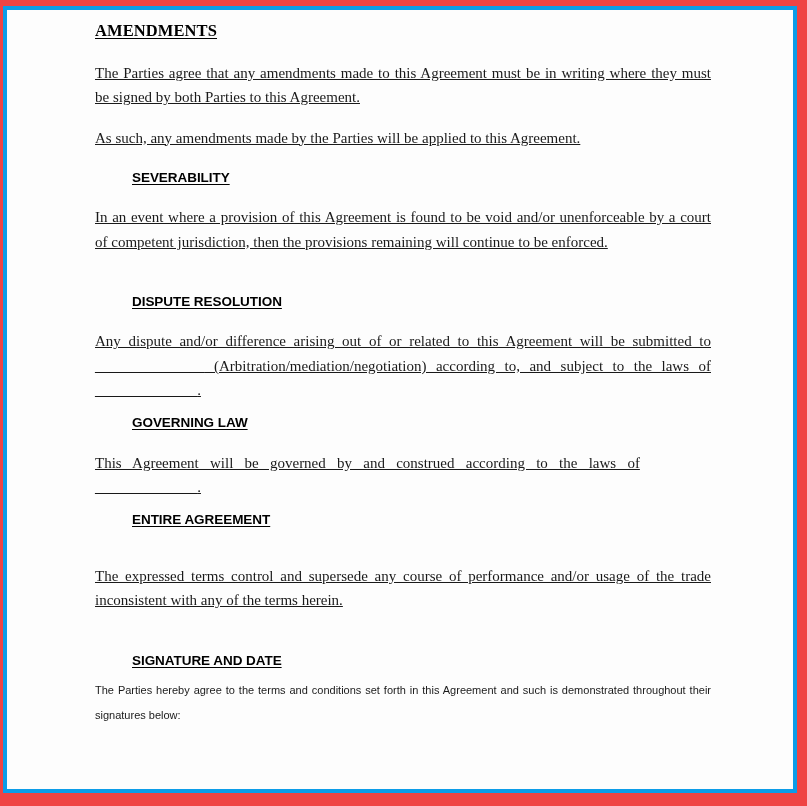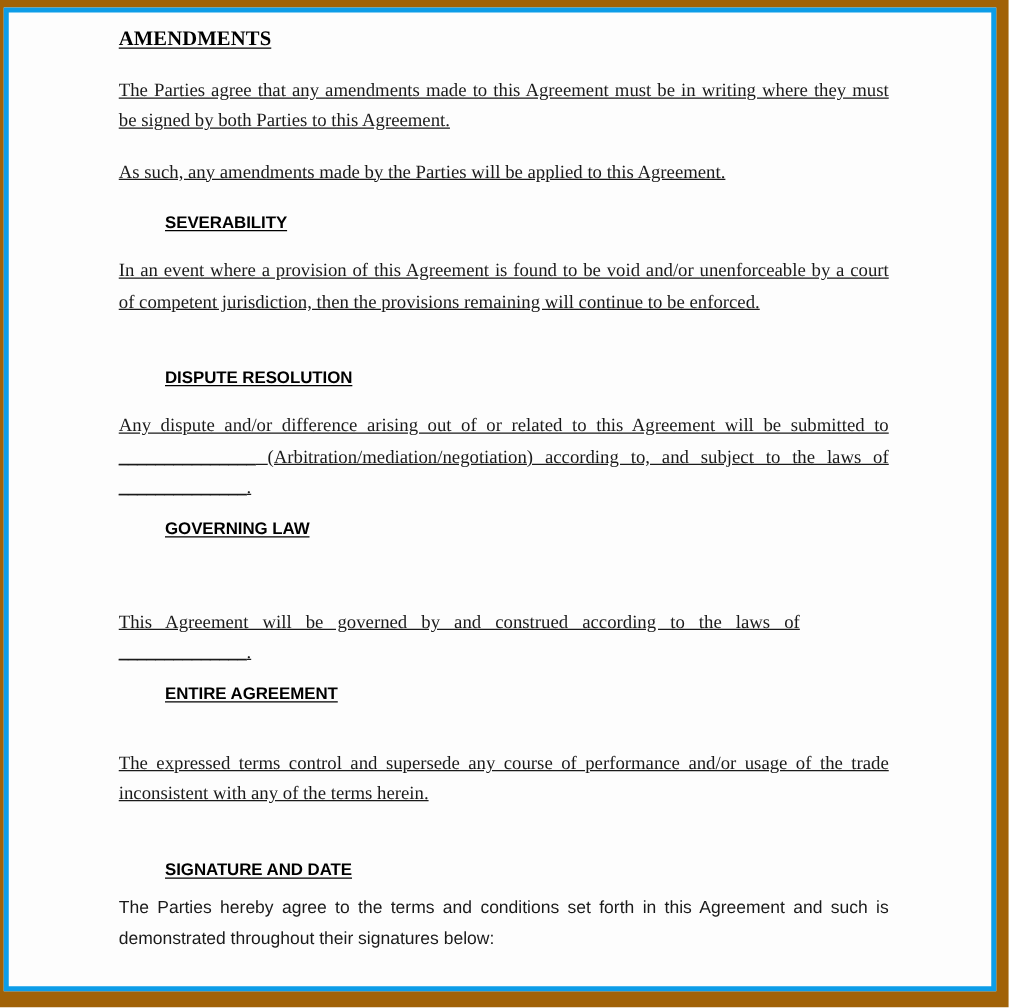--- a/index.html
+++ b/index.html
@@ -6,21 +6,21 @@
   html, body {
     margin: 0;
     padding: 0;
     background: #ffffff;
   }
 
   .page {
     position: relative;
     width: 807px;
     height: 806px;
-    background: #a16207;
+    background: #ef4444;
     overflow: hidden;
     box-sizing: border-box;
   }
 
   
   .page-frame {
     position: absolute;
     left: 3px;
     top: 6px;
     width: 794px;
@@ -75,27 +75,26 @@
 
   .para.serif {
     font-family: "Liberation Serif", "DejaVu Serif", serif;
     font-size: 15px;
     line-height: 24.3px;
     text-decoration: underline;
   }
 
   .para.sans {
     font-family: "Liberation Sans", "DejaVu Sans", sans-serif;
-    font-size: 14px;
+    font-size: 11px;
     line-height: 24.6px;
   }
 
   .para.wide {
     word-spacing: 7.5px;
-    margin-top: 35px;
   }
 
   .para .last-line-left {
     display: block;
     text-align: left;
   }
 
   .blank {
     font-family: inherit;
     white-space: pre;

